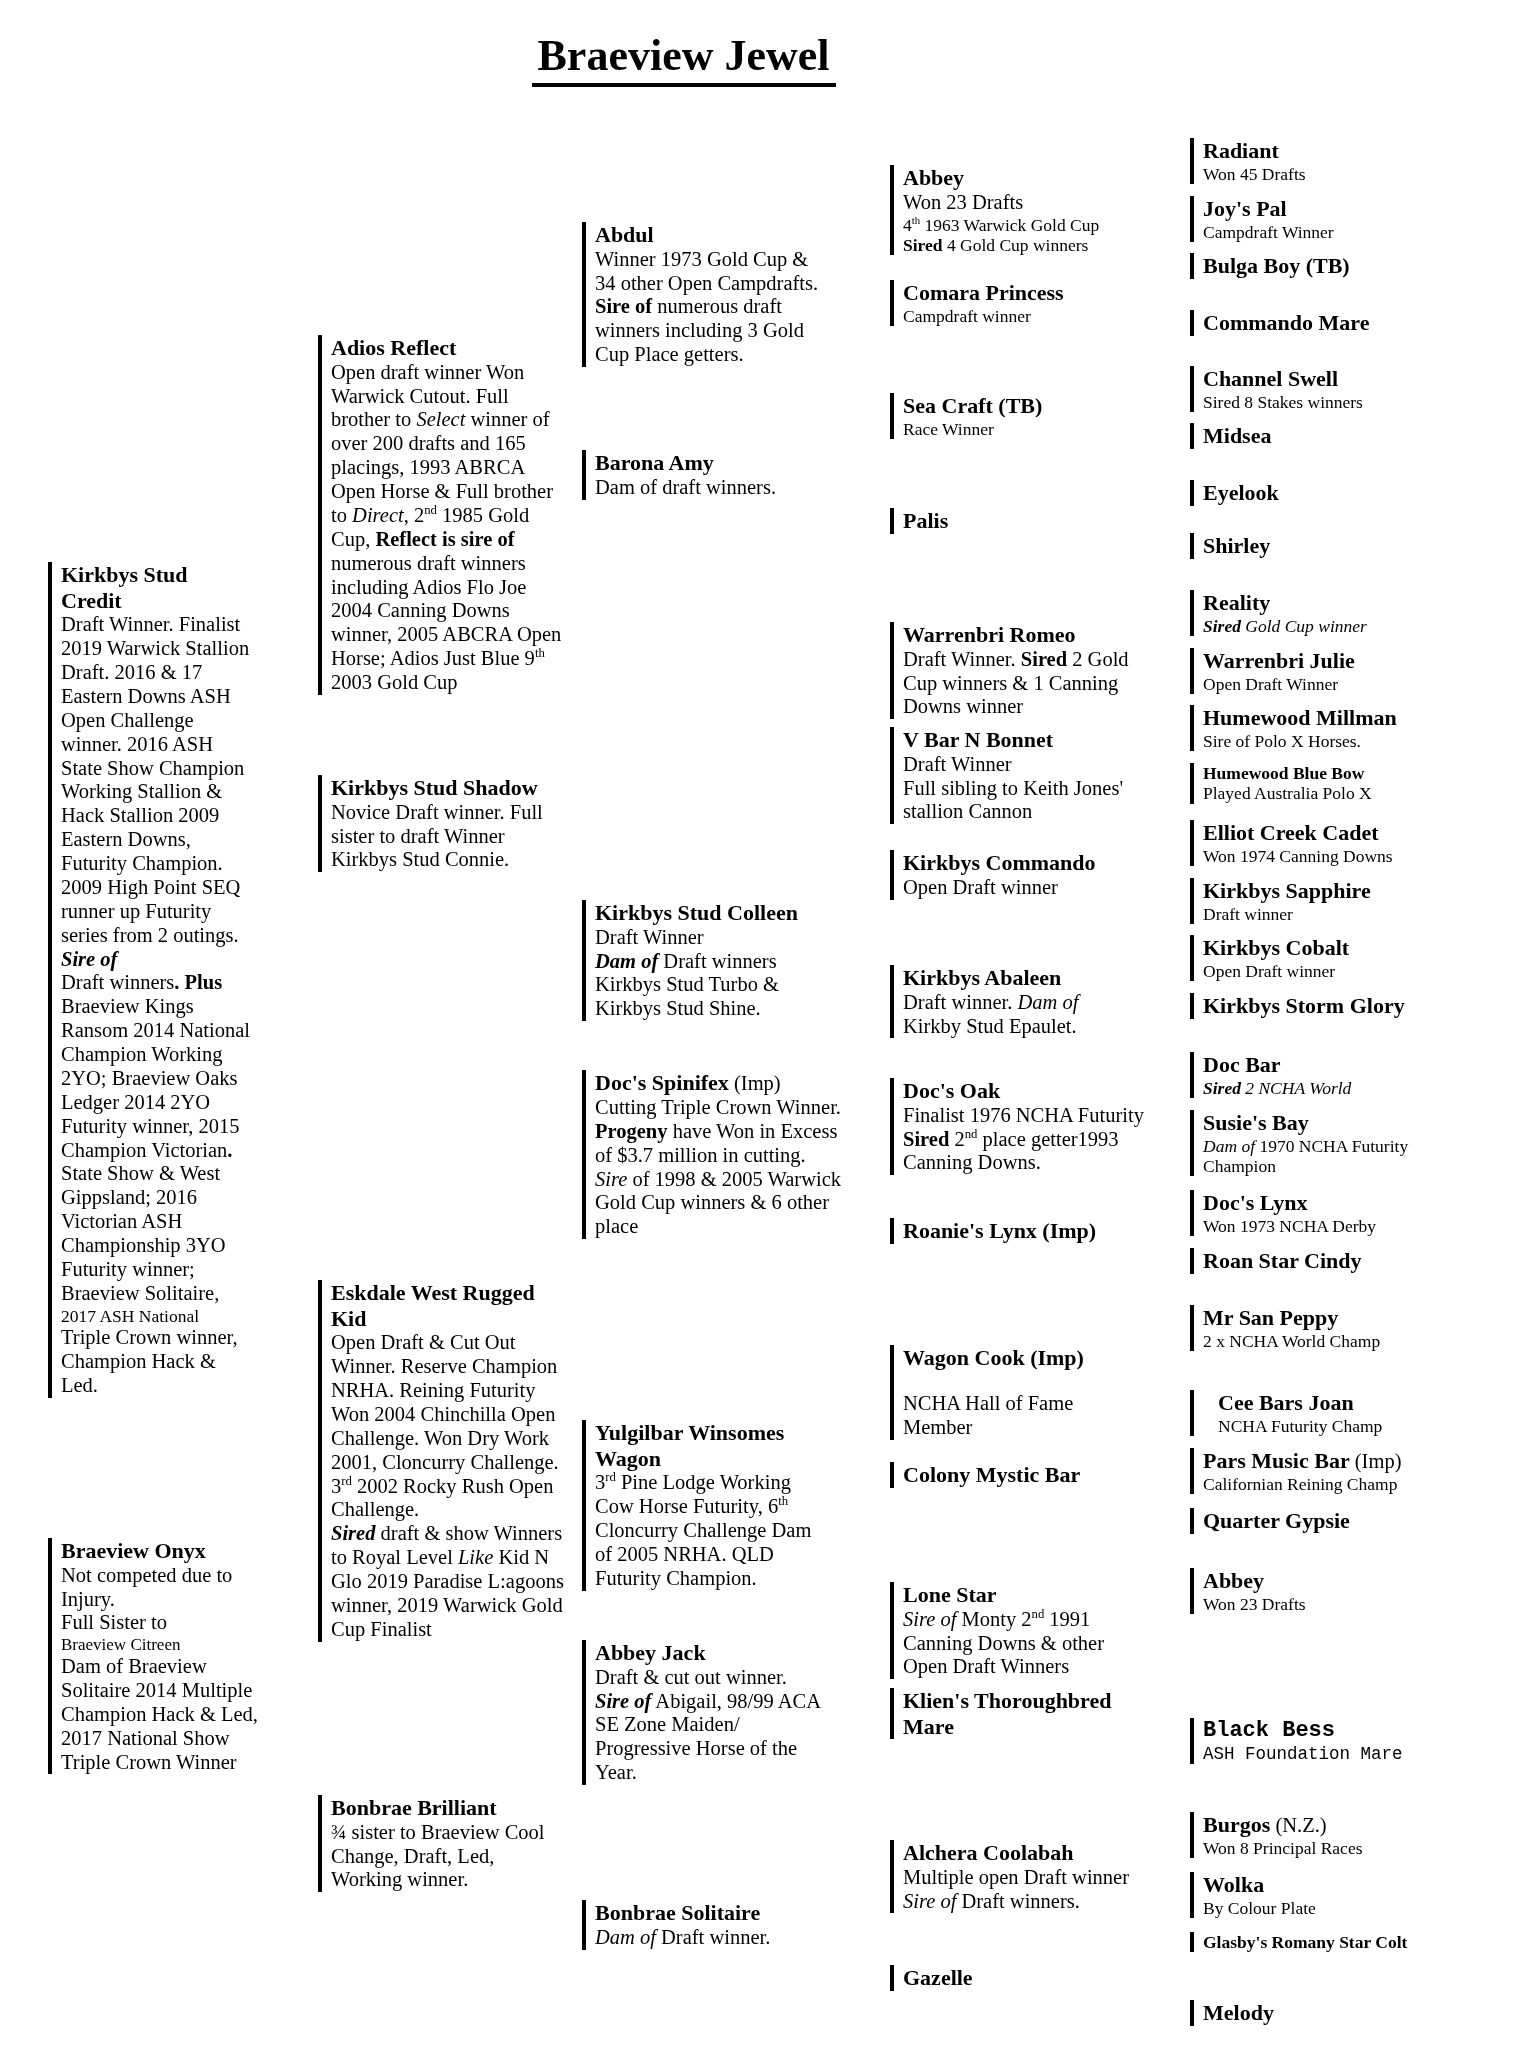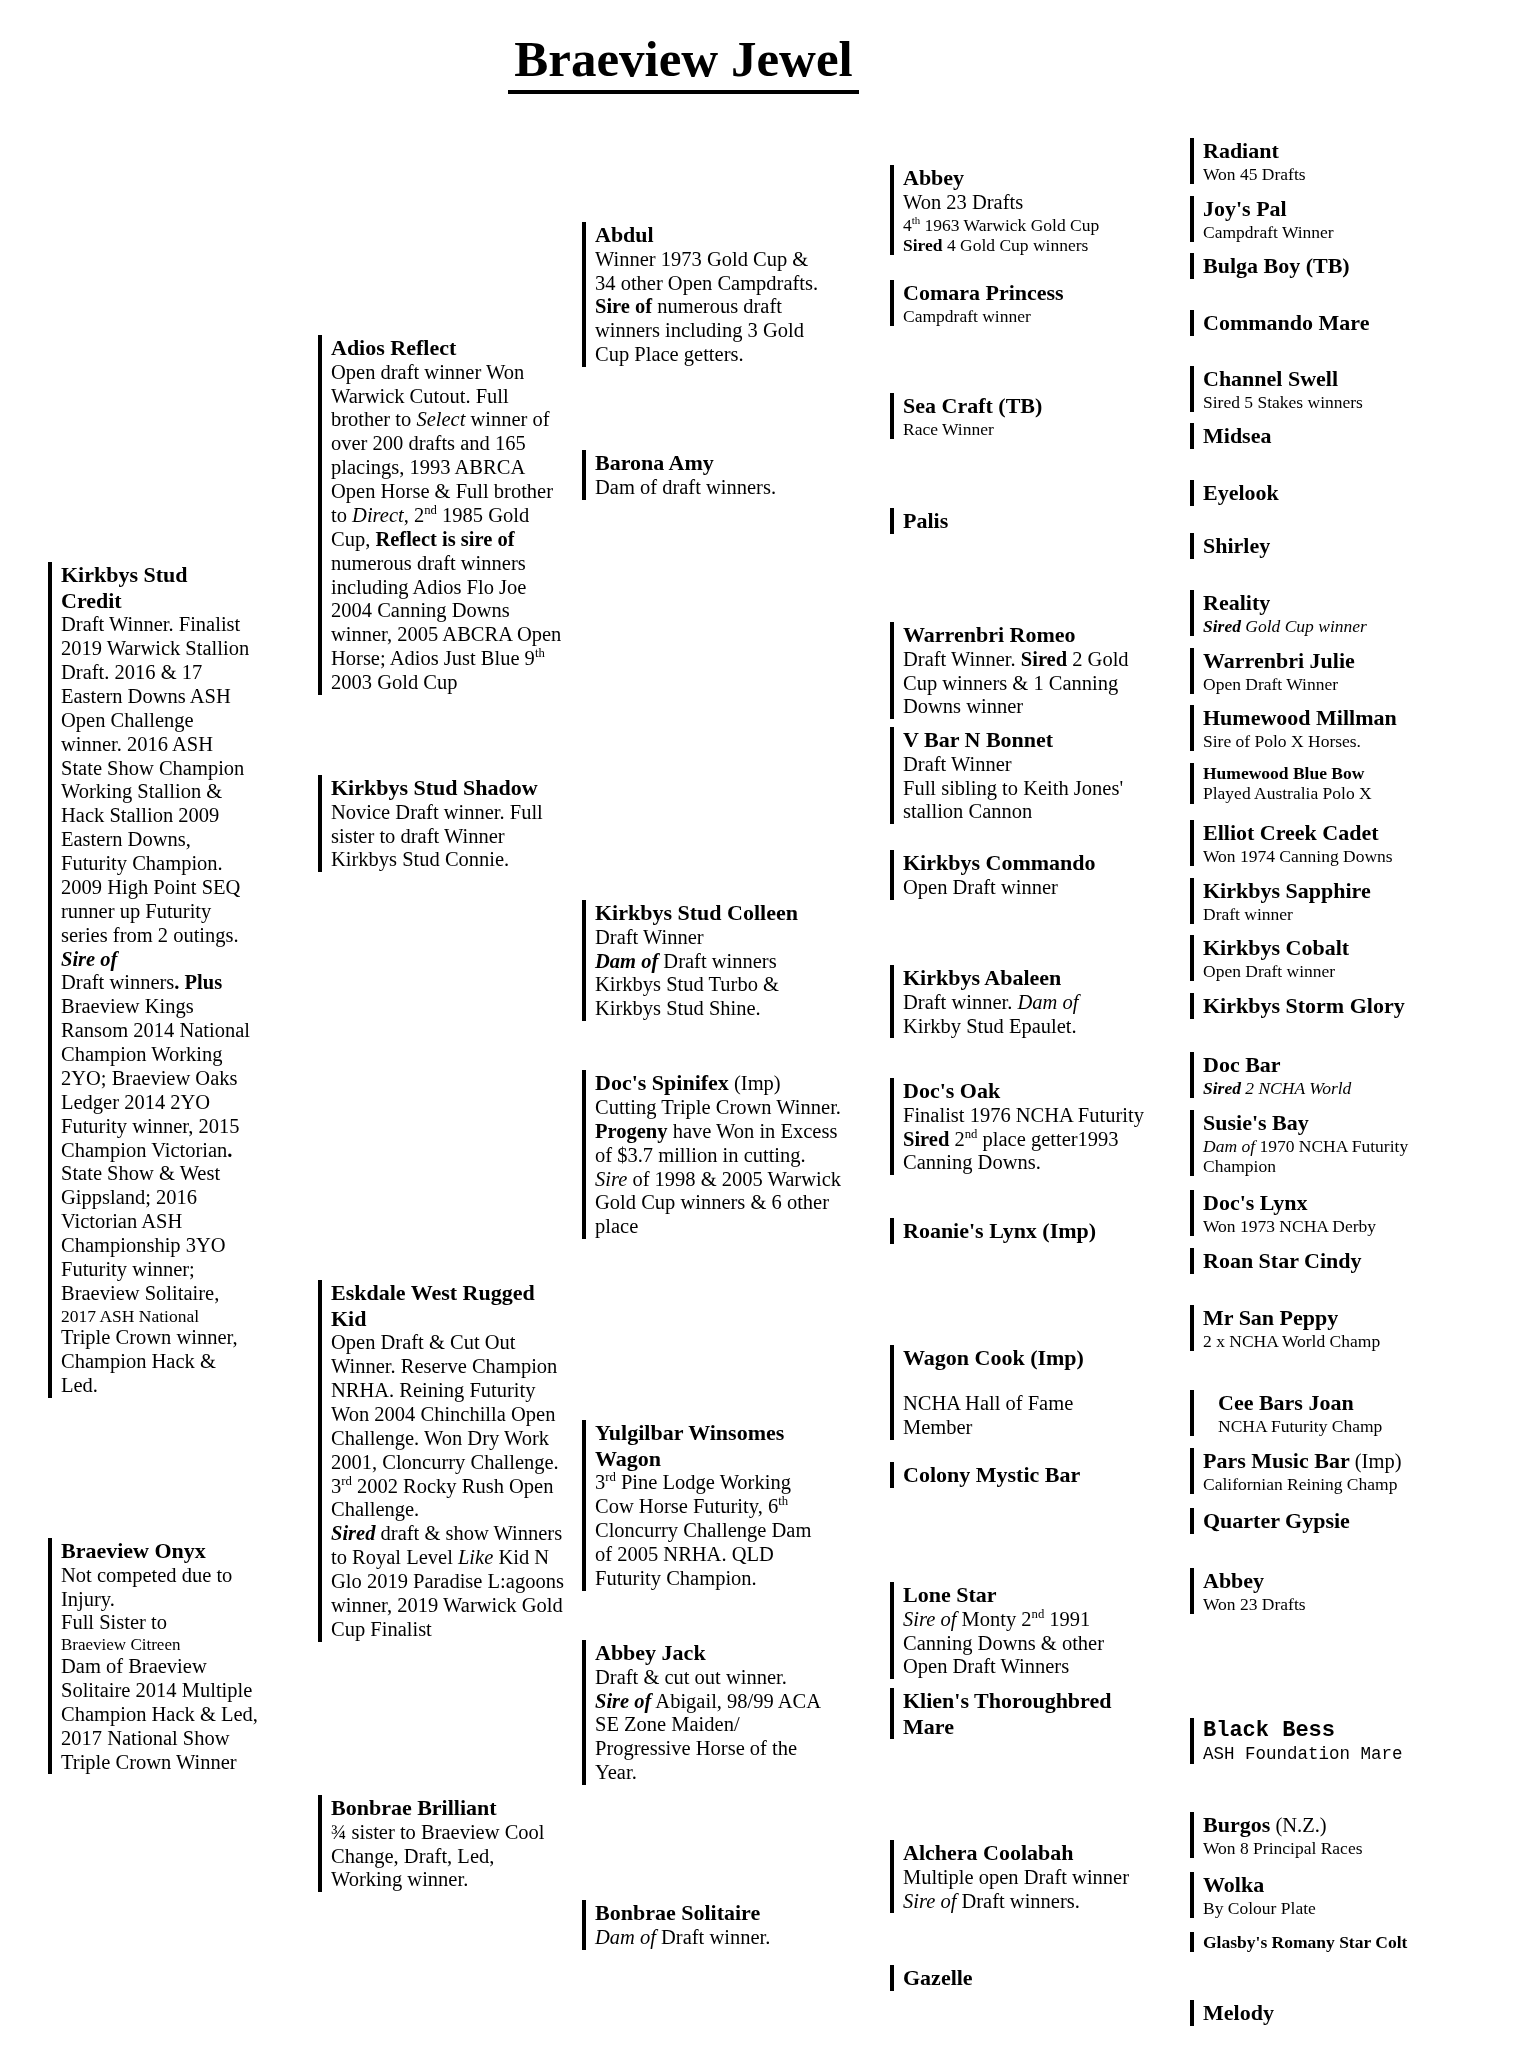--- a/index.html
+++ b/index.html
@@ -19,21 +19,21 @@
     position: relative;
     width: 1536px;
     height: 2048px;
   }
   #title {
     position: absolute;
     top: 30px;
     left: 0;
     width: 1367px;
     text-align: center;
-    font-size: 51px;
+    font-size: 44px;
     font-weight: bold;
     font-family: "Liberation Serif", serif;
   }
   #title span {
     border-bottom: 4px solid #000;
     padding: 0 6px 2px 6px;
     display: inline-block;
   }
   .entry {
     position: absolute;
@@ -232,21 +232,21 @@
     <p class="sm">Campdraft Winner</p>
   </div>
   <div class="entry" style="left:1190px; top:253px; width:240px;">
     <p class="big">Bulga Boy (TB)</p>
   </div>
   <div class="entry" style="left:1190px; top:310px; width:240px;">
     <p class="big">Commando Mare</p>
   </div>
   <div class="entry" style="left:1190px; top:366px; width:240px;">
     <p class="big">Channel Swell</p>
-    <p class="sm">Sired 5 Stakes winners</p>
+    <p class="sm">Sired 8 Stakes winners</p>
   </div>
   <div class="entry" style="left:1190px; top:423px; width:240px;">
     <p class="big">Midsea</p>
   </div>
   <div class="entry" style="left:1190px; top:480px; width:240px;">
     <p class="big">Eyelook</p>
   </div>
   <div class="entry" style="left:1190px; top:533px; width:240px;">
     <p class="big">Shirley</p>
   </div>

